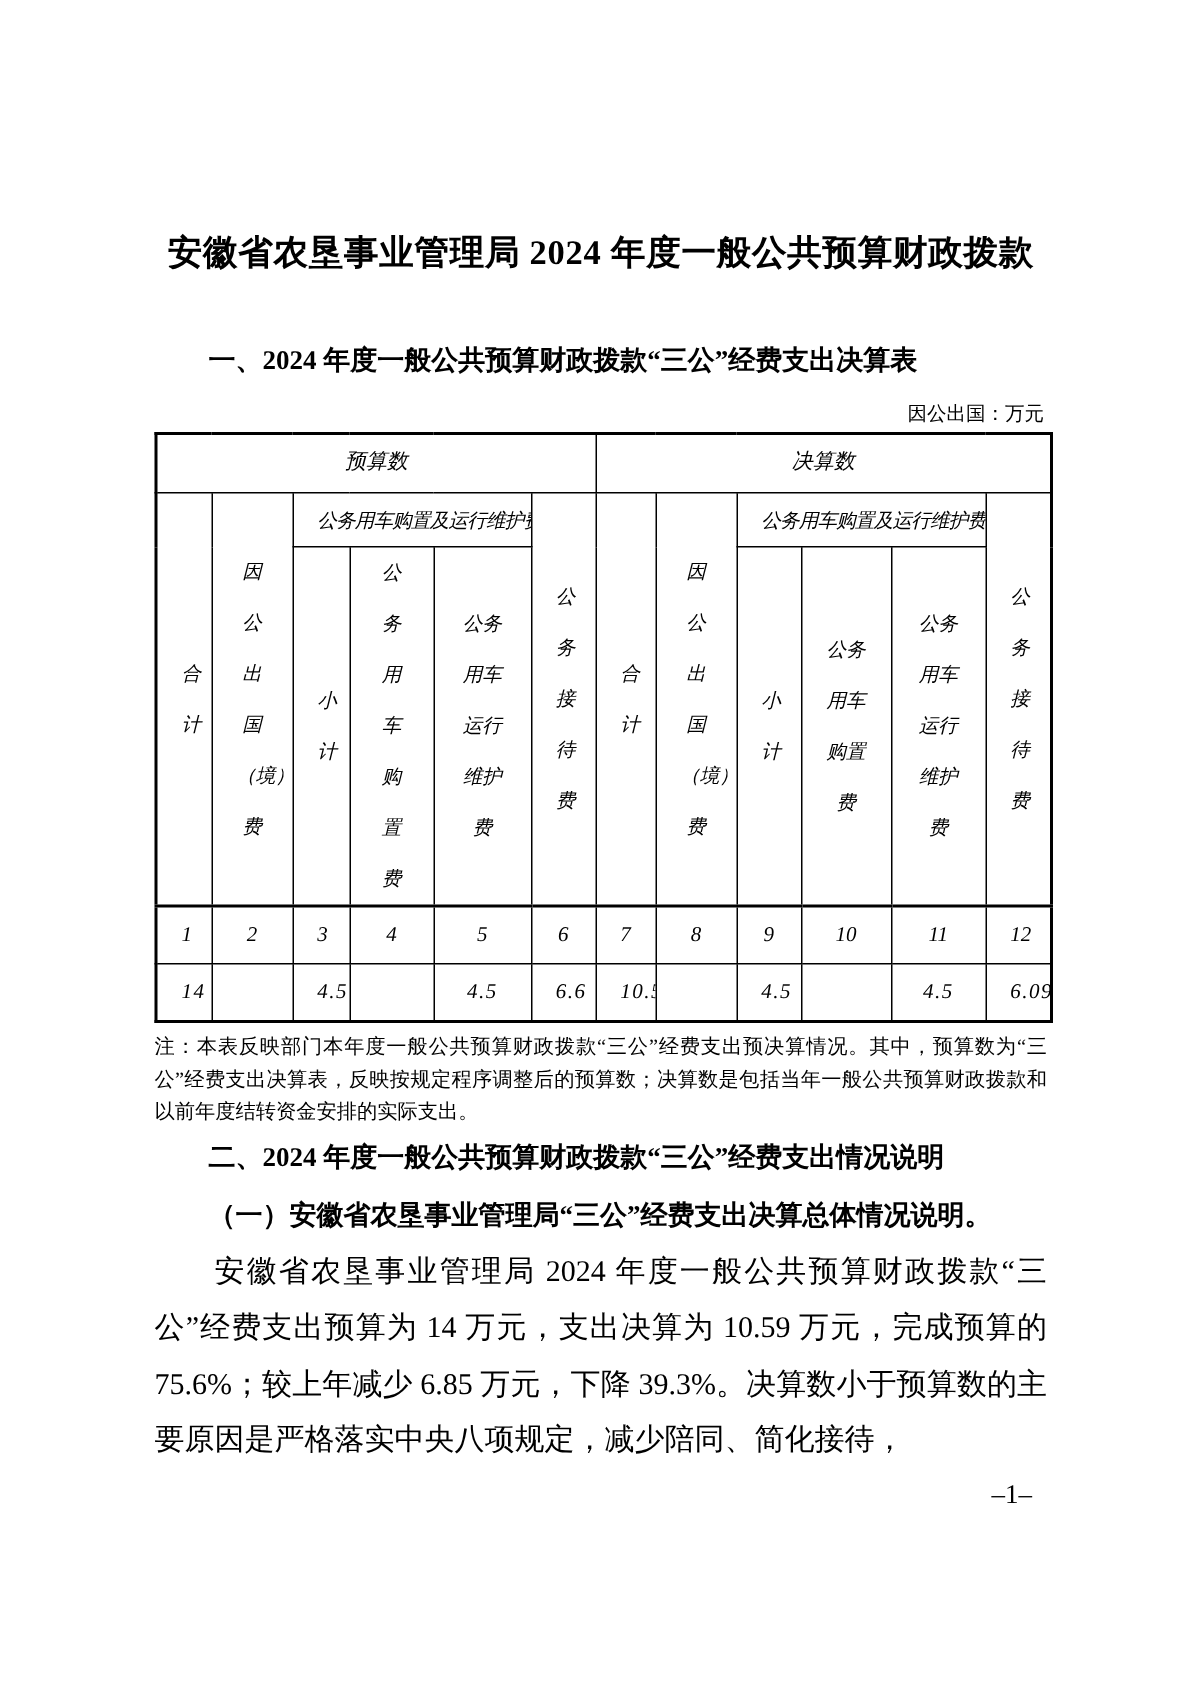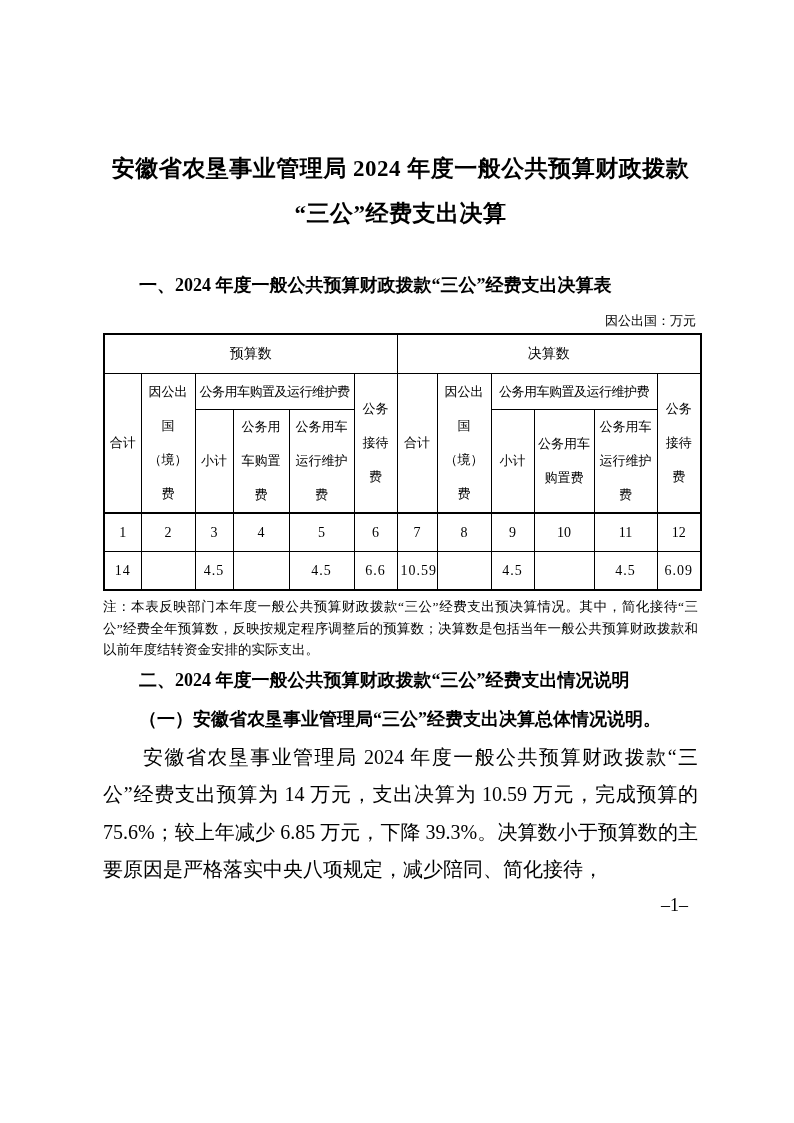--- a/index.html
+++ b/index.html
@@ -50,24 +50,25 @@
   table.sangong {
     width: 100%;
     table-layout: fixed;
     border-collapse: collapse;
     border: 2px solid #000;
     text-align: center;
     font-size: 13px;
   }
   table.sangong td {
     border: 1px solid #000;
-    padding: 0 3px;
+    padding: 0 16px;
     vertical-align: middle;
     line-height: 34px;
     overflow: hidden;
+    font-style: italic;
   }
   tr.group-row td {
     height: 38px;
     font-size: 14px;
     line-height: 38px;
   }
   tr.head-row-a td.span-head {
     height: 35px;
   }
   tr.head-row-b td {
@@ -109,21 +110,20 @@
     font-size: 18px;
   }
 </style>
 </head>
 <body>
 
 <div class="page">
 
   <h1 class="doc-title">
     <span>安徽省农垦事业管理局 2024 年度一般公共预算财政拨款</span><br>
-    <span>“三公”经费支出决算</span>
   </h1>
 
   <h2 class="sec-heading first">一、2024 年度一般公共预算财政拨款“三公”经费支出决算表</h2>
 
   <div class="unit-label">因公出国：万元</div>
 
   <table class="sangong">
     <colgroup>
       <col style="width:37px">
         <col style="width:54px">
@@ -185,21 +185,21 @@
         <td>10.59</td>
         <td></td>
         <td>4.5</td>
         <td></td>
         <td>4.5</td>
         <td>6.09</td>
       </tr>
     </tbody>
   </table>
 
-  <div class="table-note">注：本表反映部门本年度一般公共预算财政拨款“三公”经费支出预决算情况。其中，简化接待“三公”经费全年预算数，反映按规定程序调整后的预算数；决算数是包括当年一般公共预算财政拨款和以前年度结转资金安排的实际支出。</div>
+  <div class="table-note">注：本表反映部门本年度一般公共预算财政拨款“三公”经费支出预决算情况。其中，预算数为“三公”经费支出决算表，反映按规定程序调整后的预算数；决算数是包括当年一般公共预算财政拨款和以前年度结转资金安排的实际支出。</div>
 
   <h2 class="sec-heading second">二、2024 年度一般公共预算财政拨款“三公”经费支出情况说明</h2>
 
   <h2 class="sec-heading">（一）安徽省农垦事业管理局“三公”经费支出决算总体情况说明。</h2>
 
   <p class="body-para">安徽省农垦事业管理局 2024 年度一般公共预算财政拨款“三公”经费支出预算为 14 万元，支出决算为 10.59 万元，完成预算的 75.6%；较上年减少 6.85 万元，下降 39.3%。决算数小于预算数的主要原因是严格落实中央八项规定，减少陪同、简化接待，</p>
 
   <div class="page-number">–1–</div>
 
 </div>

